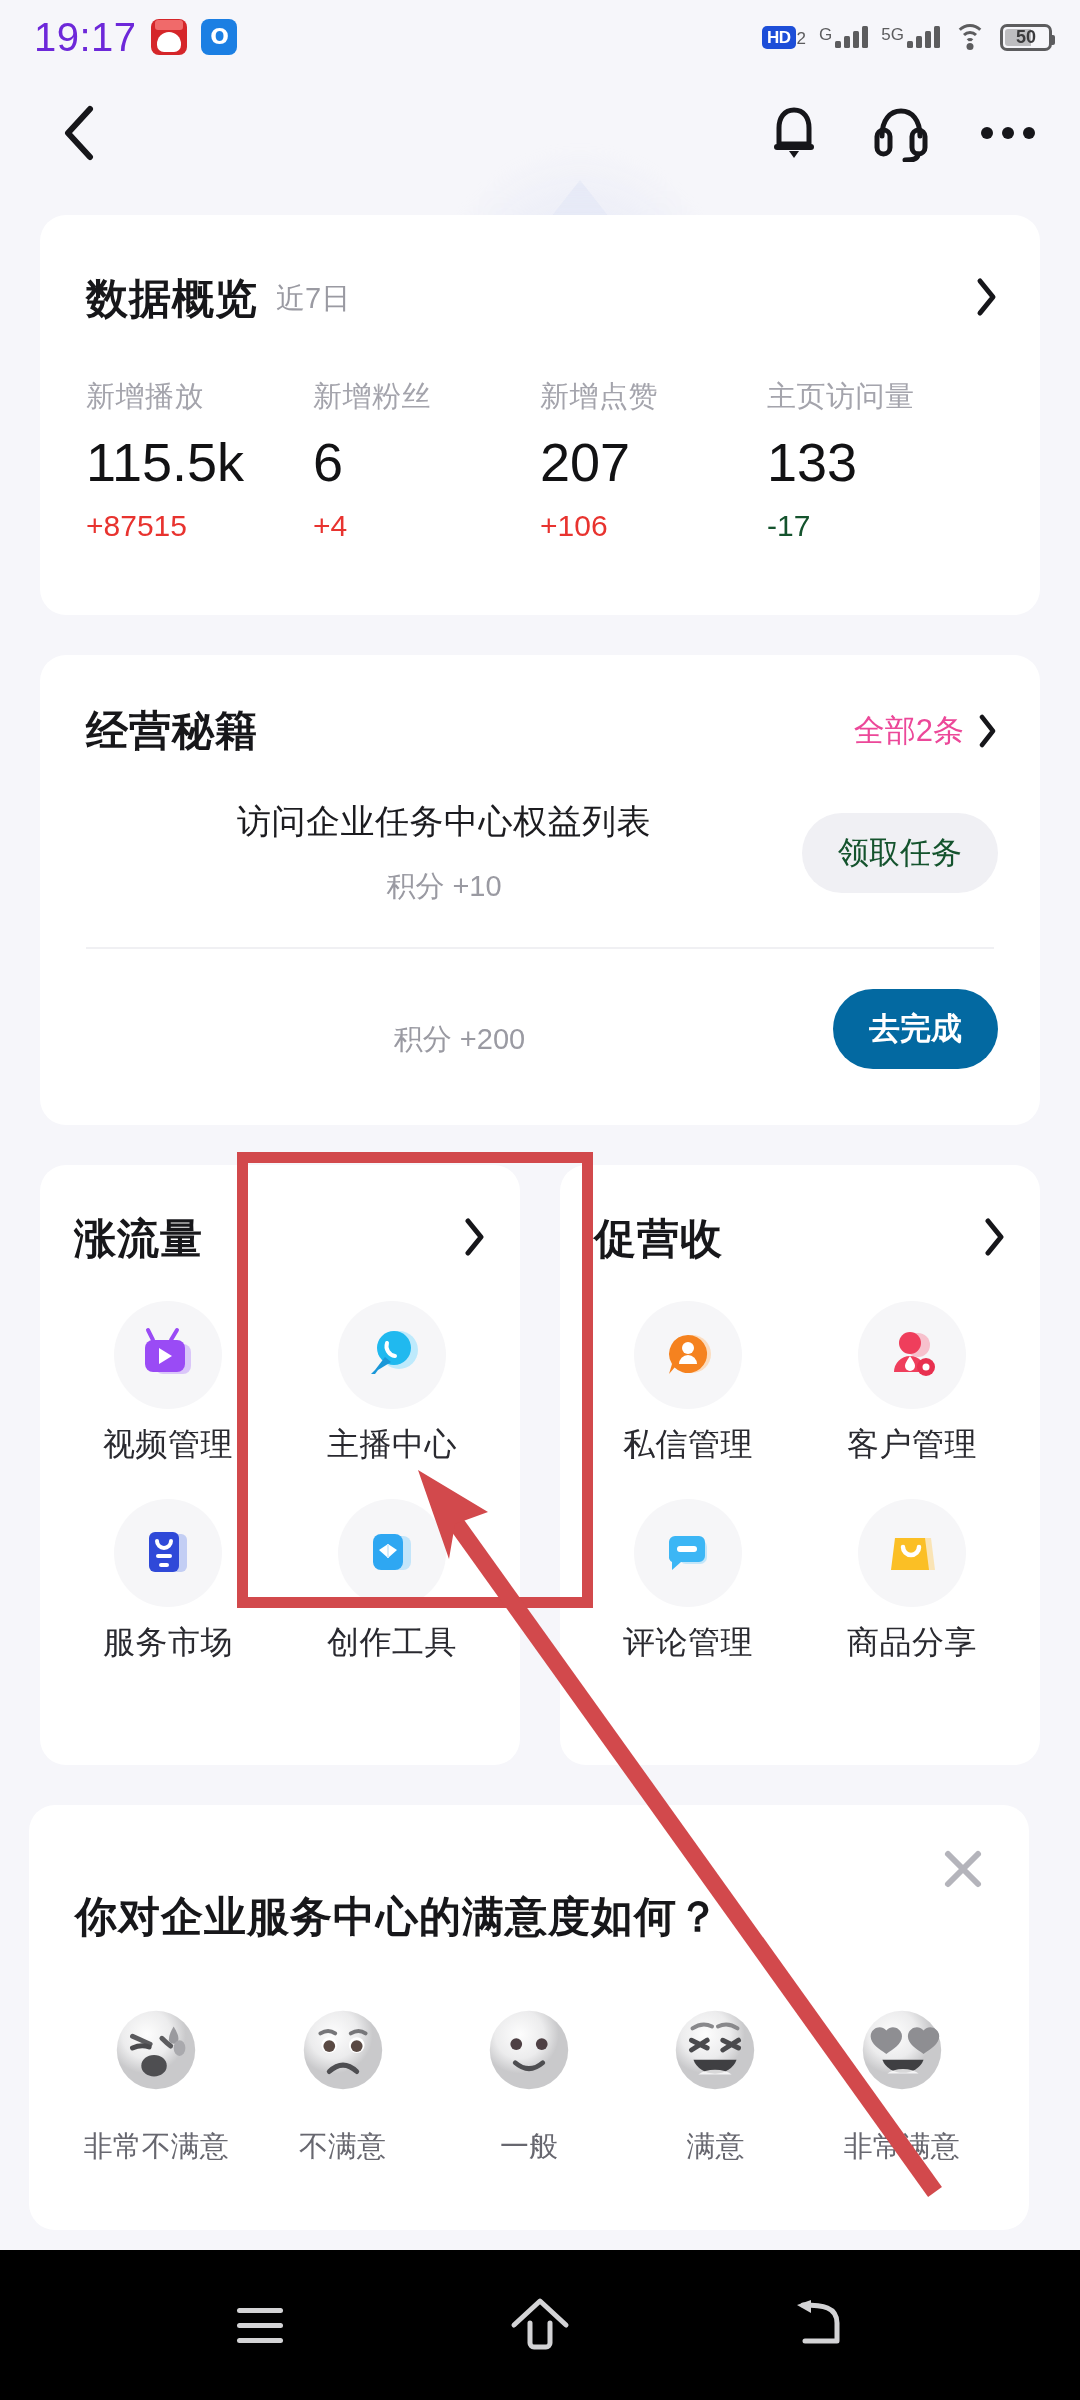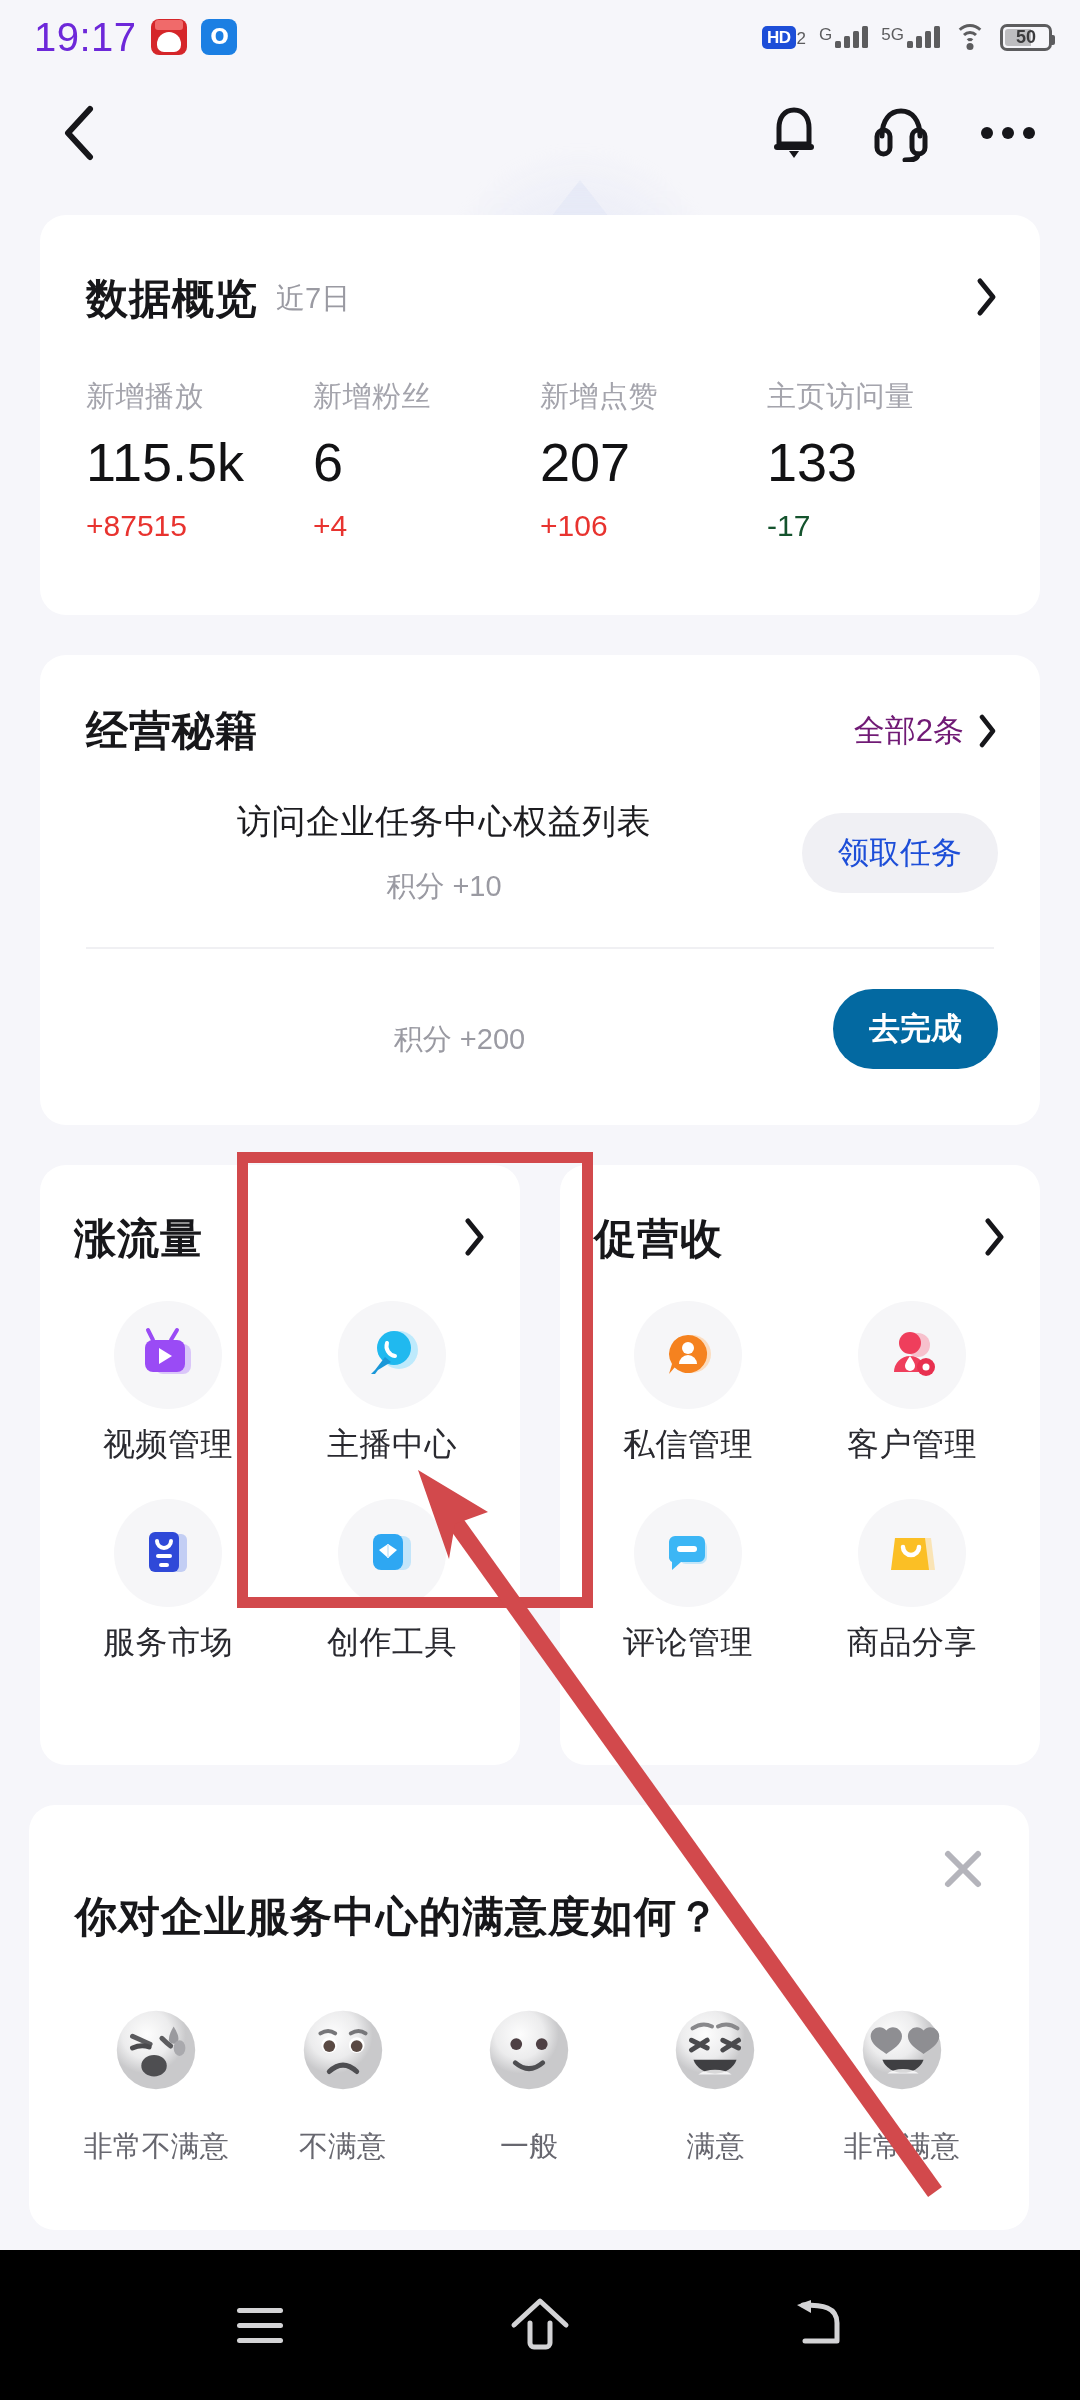--- a/index.html
+++ b/index.html
@@ -82,27 +82,27 @@
   .ov-item{ width:25%; }
   .ov-label{ font-size:29px; color:#a4a4ac; letter-spacing:.5px; }
   .ov-value{ font-size:54px; color:#121214; font-weight:400; margin-top:14px; letter-spacing:0px; }
   .ov-delta{ font-size:30px; margin-top:16px; }
 
   
   #card-tips{ left:40px; top:655px; width:1000px; height:470px;text-align:center; }
   .tips-head{ display:flex; align-items:center; padding:48px 42px 0 46px; }
   .tips-title{ font-size:42px; font-weight:700; color:#17171a; letter-spacing:1px; }
   .tips-all{ margin-left:auto; display:flex; align-items:center; gap:14px; }
-  .tips-all-txt{ font-size:31px; color:#701a75; }
+  .tips-all-txt{ font-size:31px; color:#ec4899; }
   .tip-row{ display:flex; align-items:center; padding:0 42px 0 46px; margin-top:40px; }
   .tip-texts{ flex:1; }
   .tip-name{ font-size:34px; color:#1c1c20; letter-spacing:.5px; }
   .tip-points{ font-size:29px; color:#9a9aa2; margin-top:22px; }
   .tip-btn{ font-size:31px; border-radius:44px; padding:19px 36px; white-space:nowrap; }
-  .tip-btn.grey{ background:#f0f0f4; color:#1d4ed8; }
+  .tip-btn.grey{ background:#f0f0f4; color:#14532d; }
   .tip-btn.blue{ background:#0369a1; color:#fff; font-weight:700; }
   .tip-div{ height:2px; background:#f0f0f3; margin:40px 46px 0 46px; }
 
   
   #card-traffic{ left:40px; top:1165px; width:480px; height:600px; }
   #card-revenue{ left:560px; top:1165px; width:480px; height:600px; }
   .fc-head{ display:flex; align-items:center; padding:46px 34px 0 34px; }
   .fc-title{ font-size:42px; font-weight:700; color:#17171a; letter-spacing:1px; }
   .fc-arrow{ margin-left:auto; }
   .fc-grid{ display:grid; grid-template-columns:1fr 1fr; row-gap:32px; padding:34px 16px 0 16px; }

